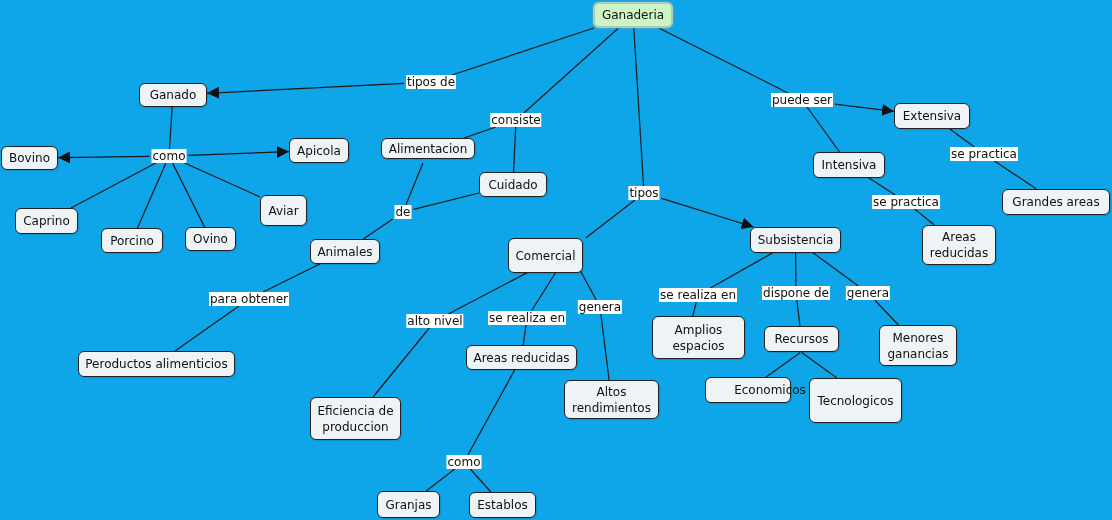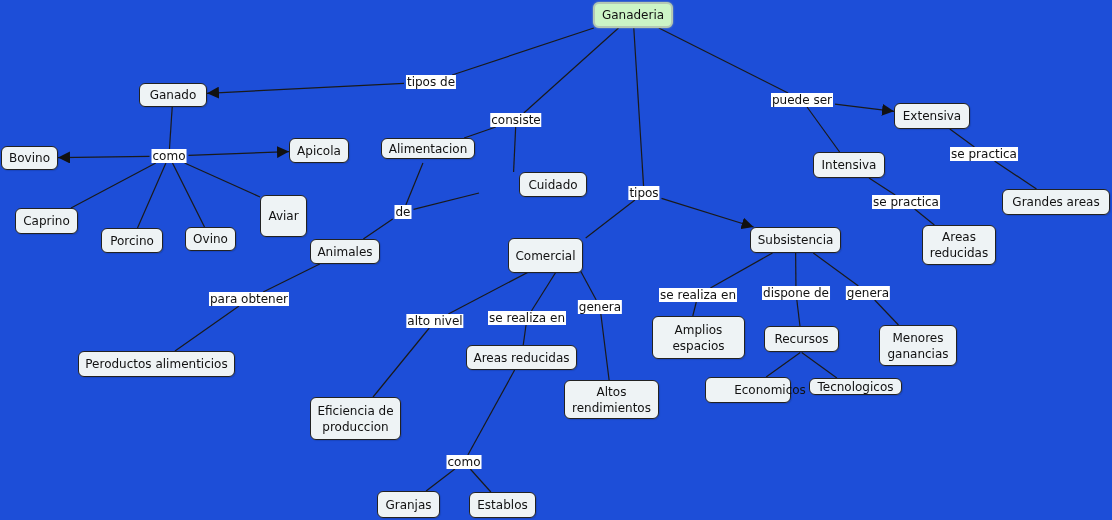--- a/index.html
+++ b/index.html
@@ -1,18 +1,18 @@
 <!DOCTYPE html>
 <html><head>
 <meta charset="utf-8">
 <style>
   html, body { margin: 0; padding: 0; background: #ffffff; }
   #canvas {
     position: relative; width: 1112px; height: 520px; overflow: hidden;
-    background: #1d4ed8;
+    background: #0ea5e9;
     font-family: "DejaVu Sans", sans-serif; font-size: 12px; color: #111;
   }
   svg#links { position: absolute; left: 0; top: 0; width: 1112px; height: 520px; }
   svg#links line { stroke: #1a1a1a; stroke-width: 1.2; }
   .node {
     position: absolute; box-sizing: border-box;
     background: #eef3f5; border: 1.2px solid #222; border-radius: 6px;
     display: flex; align-items: center; justify-content: center; text-align: center;
     line-height: 16px; white-space: pre-line; cursor: pointer;
     box-shadow: 1px 1px 1px rgba(0,0,0,0.12);
@@ -83,41 +83,41 @@
       <line x1="914.6279069767442" y1="209" x2="934.3488372093024" y2="225"></line>
     </svg>
 
   <div class="node root" style="left:593px;top:2px;width:80px;height:26px;">Ganaderia</div>
   <div class="node" style="left:139px;top:83px;width:68px;height:24px;">Ganado</div>
   <div class="node" style="left:1px;top:146px;width:57px;height:24px;">Bovino</div>
   <div class="node" style="left:289px;top:138px;width:60px;height:25px;">Apicola</div>
   <div class="node" style="left:15px;top:208px;width:63px;height:26px;">Caprino</div>
   <div class="node" style="left:101px;top:228px;width:62px;height:25px;">Porcino</div>
   <div class="node" style="left:185px;top:227px;width:51px;height:24px;">Ovino</div>
-  <div class="node" style="left:260px;top:195px;width:47px;height:42px;">Aviar</div>
+  <div class="node" style="left:260px;top:195px;width:47px;height:31px;">Aviar</div>
   <div class="node" style="left:381px;top:138px;width:94px;height:21px;">Alimentacion</div>
-  <div class="node" style="left:479px;top:172px;width:68px;height:25px;margin-left:40px;">Cuidado</div>
+  <div class="node" style="left:479px;top:172px;width:68px;height:25px;">Cuidado</div>
   <div class="node" style="left:310px;top:239px;width:70px;height:25px;">Animales</div>
   <div class="node" style="left:78px;top:351px;width:157px;height:26px;">Peroductos alimenticios</div>
   <div class="node" style="left:508px;top:238px;width:75px;height:35px;">Comercial</div>
   <div class="node" style="left:310px;top:397px;width:91px;height:43px;">Eficiencia de
 produccion</div>
   <div class="node" style="left:466px;top:345px;width:111px;height:25px;">Areas reducidas</div>
   <div class="node" style="left:564px;top:380px;width:95px;height:39px;">Altos
 rendimientos</div>
   <div class="node" style="left:377px;top:491px;width:63px;height:27px;">Granjas</div>
   <div class="node" style="left:469px;top:492px;width:67px;height:26px;">Establos</div>
   <div class="node" style="left:750px;top:227px;width:91px;height:26px;">Subsistencia</div>
   <div class="node" style="left:652px;top:316px;width:93px;height:43px;">Amplios
 espacios</div>
   <div class="node" style="left:764px;top:326px;width:75px;height:26px;">Recursos</div>
   <div class="node" style="left:879px;top:325px;width:78px;height:41px;">Menores
 ganancias</div>
   <div class="node" style="left:705px;top:377px;width:86px;height:26px;padding-left:44px;">Economicos</div>
-  <div class="node" style="left:809px;top:378px;width:93px;height:17px;">Tecnologicos</div>
+  <div class="node" style="left:809px;top:378px;width:93px;height:45px;">Tecnologicos</div>
   <div class="node" style="left:894px;top:103px;width:76px;height:26px;">Extensiva</div>
   <div class="node" style="left:813px;top:152px;width:72px;height:26px;">Intensiva</div>
   <div class="node" style="left:1002px;top:189px;width:108px;height:26px;">Grandes areas</div>
   <div class="node" style="left:922px;top:225px;width:74px;height:40px;">Areas
 reducidas</div>
 
   <span class="label" style="left:431px;top:82px;">tipos de</span>
   <span class="label" style="left:169px;top:156px;">como</span>
   <span class="label" style="left:516px;top:120px;">consiste</span>
   <span class="label" style="left:403px;top:212px;">de</span>

